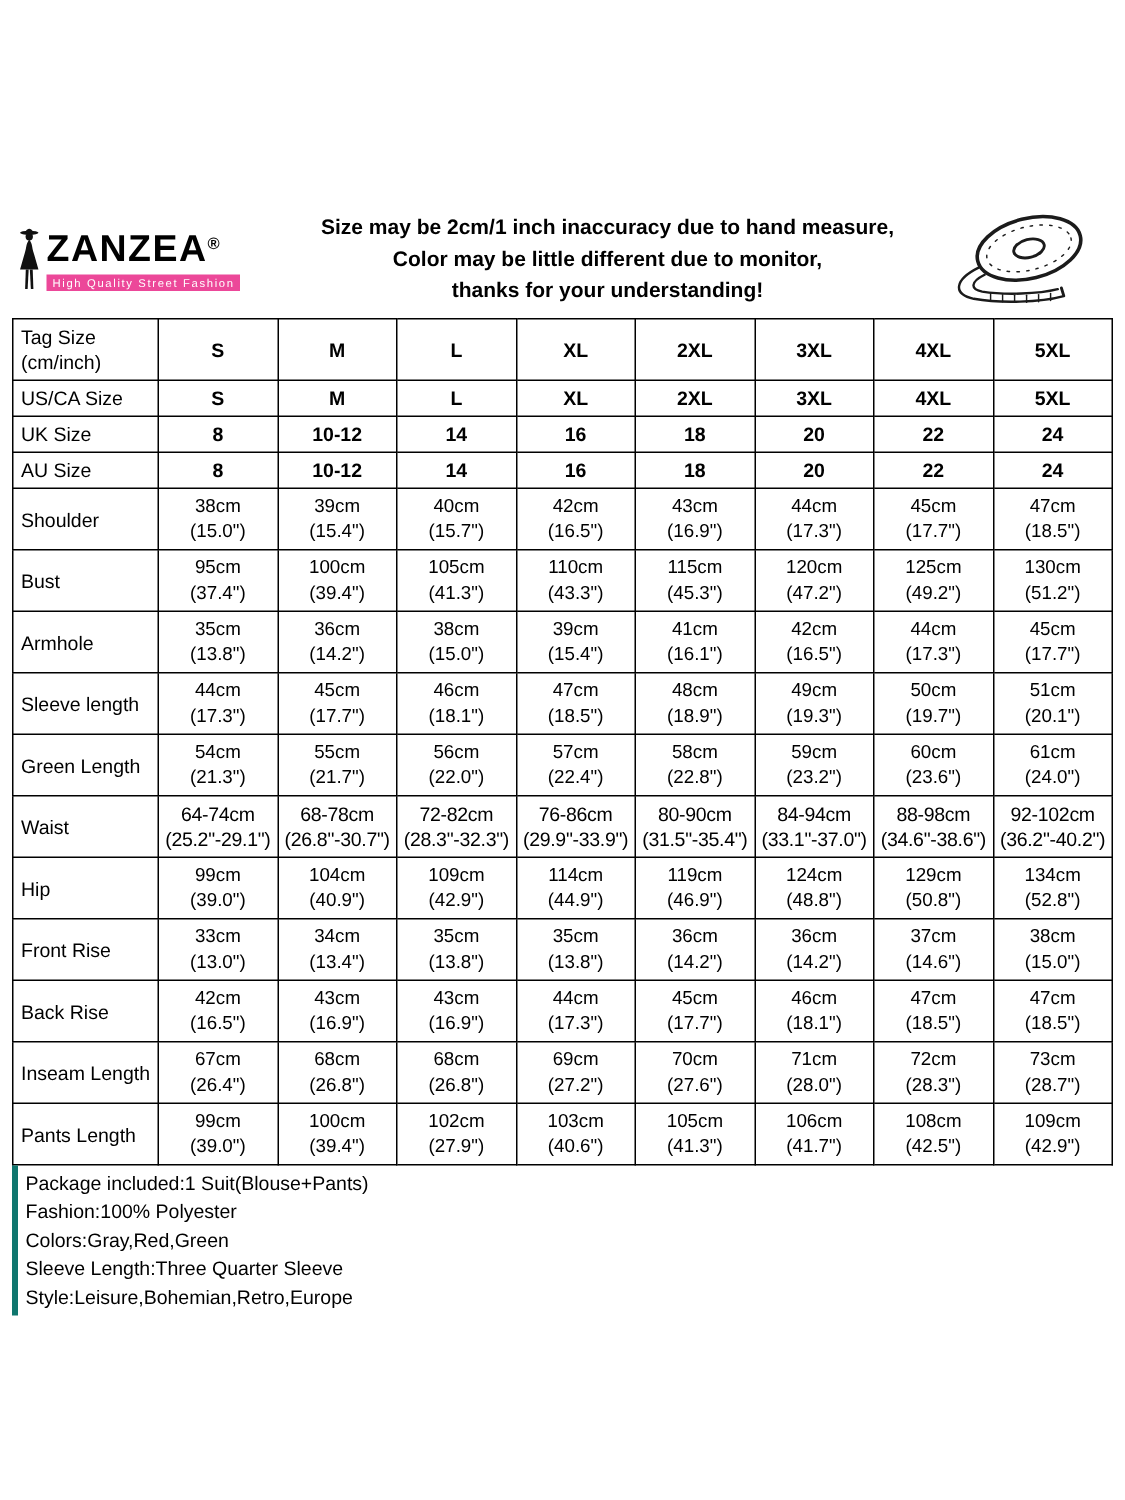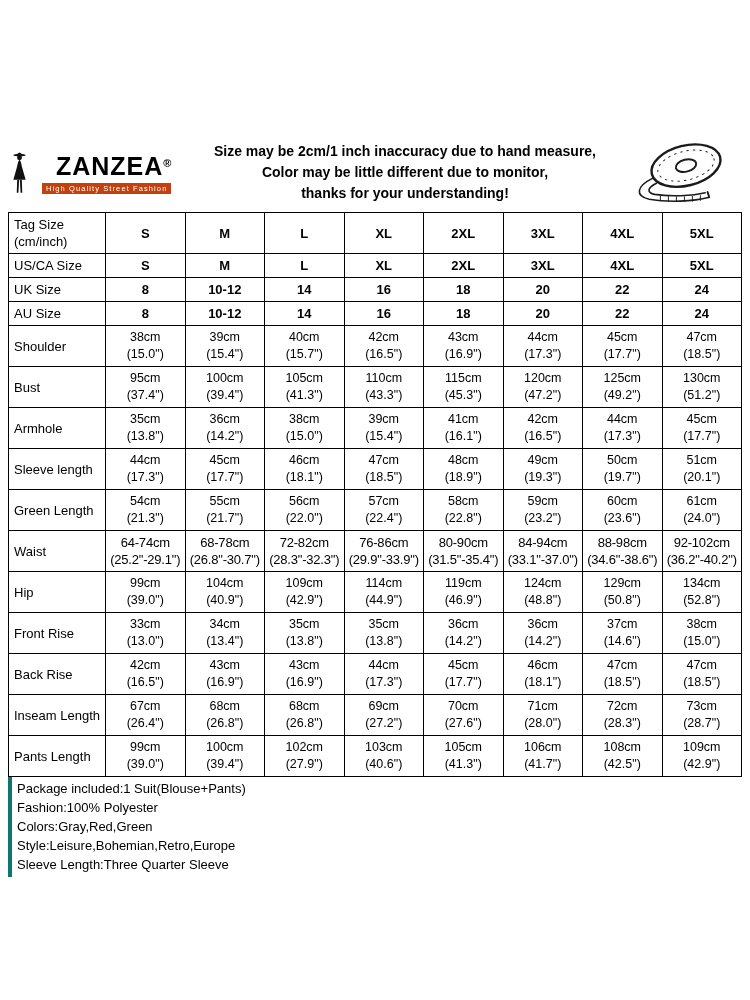--- a/index.html
+++ b/index.html
@@ -8,27 +8,27 @@
   body {
     width: 750px; height: 1000px;
     background: #ffffff; color: #000;
     font-family: "Liberation Sans", sans-serif;
     overflow: hidden;
   }
   .sheet { padding: 140px 8px 0; }
 
   
   .header { display: flex; align-items: center; margin-bottom: 8px; }
-  .logo { width: 180px; display: flex; align-items: center; gap: 11px; flex: 0 0 auto; text-align: right; }
+  .logo { width: 180px; display: flex; align-items: center; gap: 0; flex: 0 0 auto; }
   .lady { width: 23px; height: 46px; flex: 0 0 auto; }
   .brand-line { line-height: 24px; white-space: nowrap; }
   .brand { font-size: 25px; font-weight: bold; letter-spacing: 1px; }
   .reg { font-size: 11px; font-weight: bold; vertical-align: 8px; }
   .tagline {
-    background: #c2410c; color: #fff;
+    background: #ec4899; color: #fff;
     font-size: 7.5px; letter-spacing: 1.1px;
     padding: 1px 4px; margin-top: 1px;
     white-space: nowrap; width: fit-content;
   }
   .disclaimer { flex: 1; text-align: center; font-weight: bold; font-size: 14px; line-height: 21px; padding: 0 4px; }
   .tape { width: 120px; height: 64px; flex: 0 0 auto; }
 
   
   table.size-table { width: 100%; border-collapse: collapse; table-layout: fixed; }
   .size-table th, .size-table td {
@@ -365,17 +365,17 @@
           <td>109cm
 (42.9")</td>
         </tr>
       </tbody>
   </table>
 
   <div class="notes">
       <div class="note-line">Package included:1 Suit(Blouse+Pants)</div>
       <div class="note-line">Fashion:100% Polyester</div>
       <div class="note-line">Colors:Gray,Red,Green</div>
+      <div class="note-line">Sleeve Length:Three Quarter Sleeve</div>
       <div class="note-line">Style:Leisure,Bohemian,Retro,Europe</div>
-      <div class="note-line">Sleeve Length:Three Quarter Sleeve</div>
     </div>
 
 </div>
 
 </body></html>

